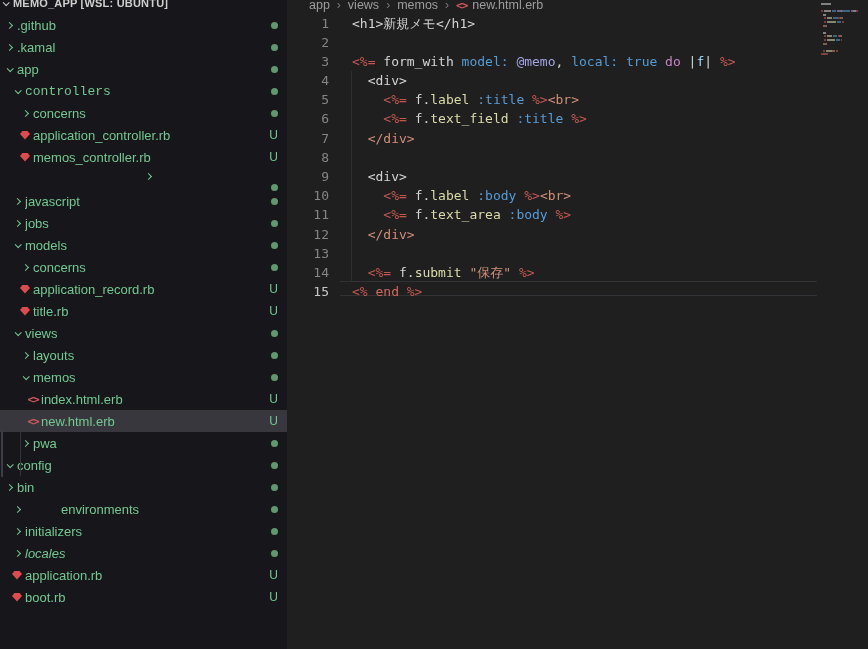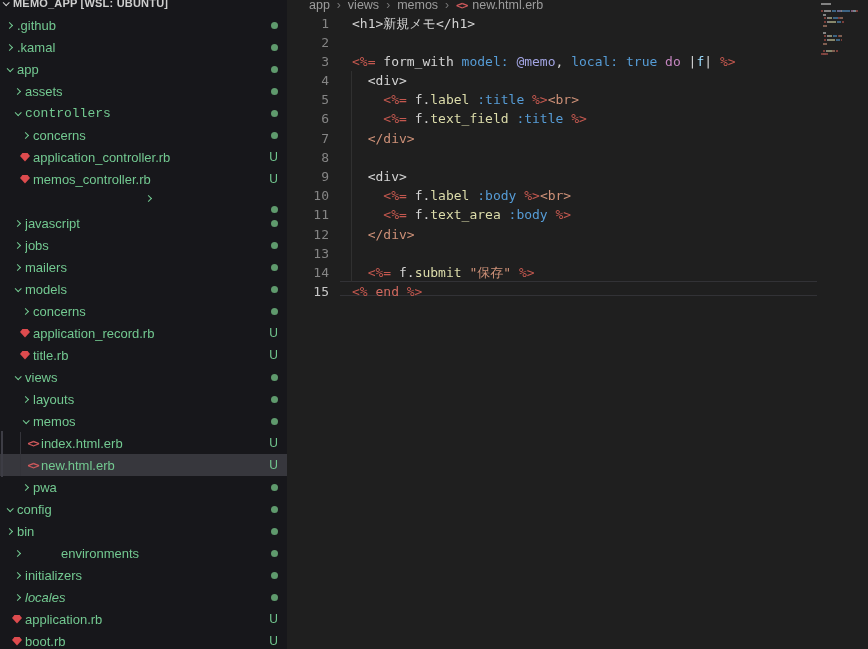--- a/index.html
+++ b/index.html
@@ -103,29 +103,20 @@
         </div>
         <div class="trow" style="padding-left: 1px;">
           <span class="slot">
             <span class="chev down"></span>
           </span>
           <span class="tlabel">app</span>
           <span class="badge">
             <span class="dot"></span>
           </span>
         </div>
-        <div class="trow" style="padding-left: 9px;">
-          <span class="slot">
-            <span class="chev right"></span>
-          </span>
-          <span class="tlabel">assets</span>
-          <span class="badge">
-            <span class="dot"></span>
-          </span>
-        </div>
         <div class="trow" style="padding-left: 9px; font-family: Liberation Mono, monospace;">
           <span class="slot">
             <span class="chev down"></span>
           </span>
           <span class="tlabel">controllers</span>
           <span class="badge">
             <span class="dot"></span>
           </span>
         </div>
         <div class="trow" style="padding-left: 17px;">
@@ -167,29 +158,20 @@
           <span class="tlabel">javascript</span>
           <span class="badge">
             <span class="dot"></span>
           </span>
         </div>
         <div class="trow" style="padding-left: 9px;">
           <span class="slot">
             <span class="chev right"></span>
           </span>
           <span class="tlabel">jobs</span>
-          <span class="badge">
-            <span class="dot"></span>
-          </span>
-        </div>
-        <div class="trow" style="padding-left: 9px;">
-          <span class="slot">
-            <span class="chev right"></span>
-          </span>
-          <span class="tlabel">mailers</span>
           <span class="badge">
             <span class="dot"></span>
           </span>
         </div>
         <div class="trow" style="padding-left: 9px;">
           <span class="slot">
             <span class="chev down"></span>
           </span>
           <span class="tlabel">models</span>
           <span class="badge">

